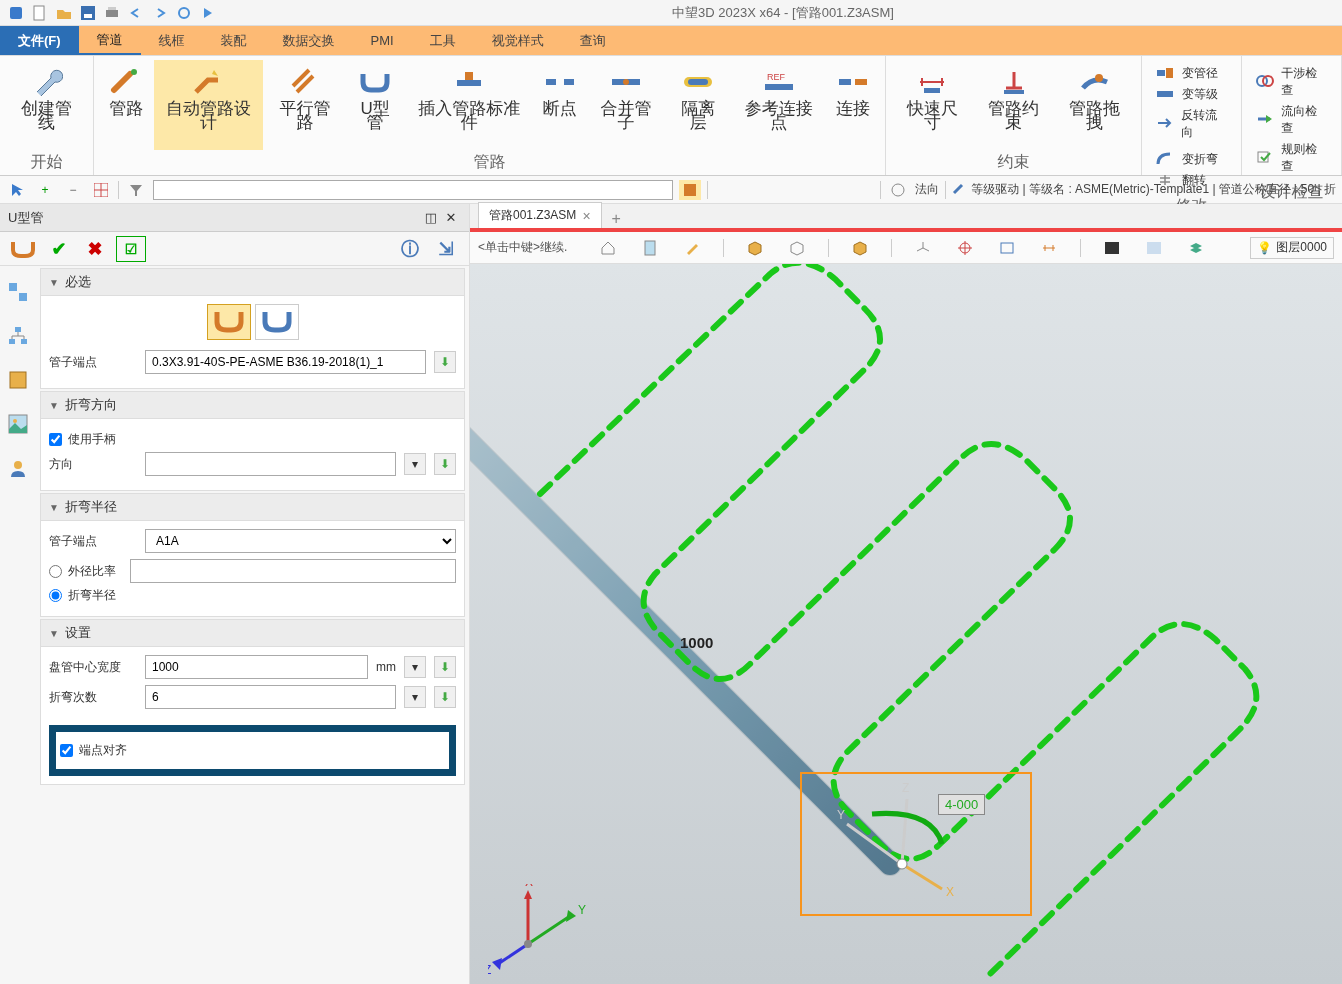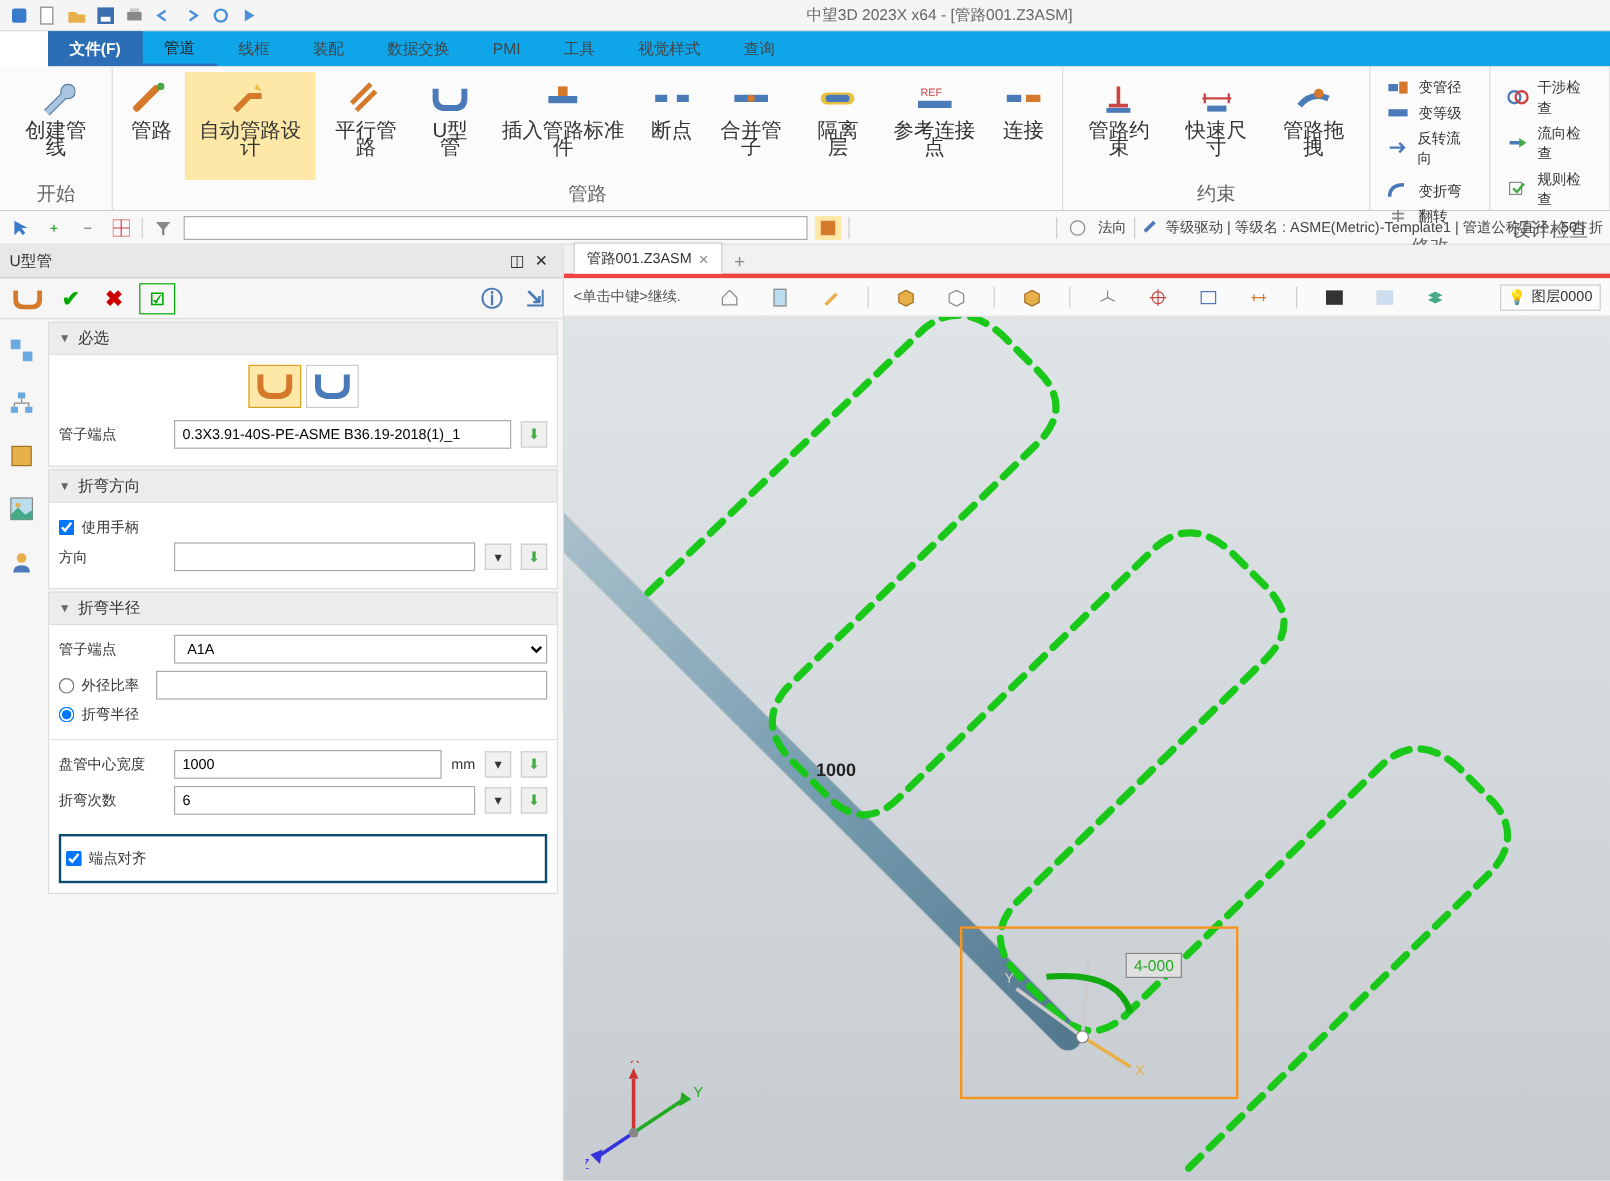--- a/index.html
+++ b/index.html
@@ -3,21 +3,21 @@
 <meta charset="utf-8">
 <style>
 * { margin: 0; padding: 0; box-sizing: border-box; font-family: "Microsoft YaHei", Arial, sans-serif; }
 body { width: 1342px; height: 984px; background: #fff; overflow: hidden; font-size: 12px; color: #333; }
 
 .title-bar { height: 26px; background: #f5f5f5; display: flex; align-items: center; border-bottom: 1px solid #ddd; }
 .title-icons { display: flex; align-items: center; gap: 4px; padding: 0 6px; }
 .title-icon { width: 20px; height: 18px; display: flex; align-items: center; justify-content: center; cursor: pointer; }
 .title-text { flex: 1; text-align: center; color: #666; font-size: 13px; }
 
-.menu-bar { height: 30px; background: #0ea5e9; display: flex; border-bottom: 1px solid #ddd; margin-left: 40px; }
+.menu-bar { height: 30px; background: #fdba74; display: flex; border-bottom: 1px solid #ddd; }
 .menu-tab { padding: 0 18px; display: flex; align-items: center; cursor: pointer; font-size: 13px; color: #444; }
 .menu-tab.file { background: #2b6eb5; color: #fff; font-weight: bold; }
 .menu-tab.active { border-bottom: 2px solid #2b6eb5; color: #222; }
 
 .ribbon { height: 120px; background: #fbfbfb; display: flex; border-bottom: 1px solid #ccc; }
 .ribbon-group { border-right: 1px solid #ddd; display: flex; flex-direction: column; padding: 4px 8px 0; }
 .ribbon-items { display: flex; flex: 1; gap: 4px; }
 .ribbon-btn { display: flex; flex-direction: column; align-items: center; justify-content: flex-start; padding: 4px 6px; cursor: pointer; min-width: 48px; }
 .ribbon-btn.highlight { background: #fde8a8; }
 .ribbon-icon { width: 36px; height: 36px; margin-bottom: 2px; display: flex; align-items: center; justify-content: center; }
@@ -58,21 +58,21 @@
 .icon-opt { width: 44px; height: 36px; border: 1px solid #ccc; display: flex; align-items: center; justify-content: center; cursor: pointer; }
 .icon-opt.selected { background: #fde8a8; border-color: #d4a020; }
 
 .form-row { display: flex; align-items: center; gap: 8px; margin-bottom: 6px; }
 .form-label { width: 88px; font-size: 12px; }
 .form-input { flex: 1; height: 24px; border: 1px solid #aaa; padding: 0 6px; font-size: 12px; background: #fff; }
 .form-select { flex: 1; height: 24px; border: 1px solid #aaa; padding: 0 6px; font-size: 12px; background: #fff; }
 .form-btn { width: 22px; height: 22px; border: 1px solid #ccc; background: #f0f0f0; cursor: pointer; display: flex; align-items: center; justify-content: center; }
 .chk-row { display: flex; align-items: center; gap: 6px; margin: 4px 0; }
 .radio-row { display: flex; align-items: center; gap: 6px; margin: 4px 0; }
-.endpoint-highlight { border: 2px solid #0c4a6e; padding: 6px 4px; margin-top: 16px; }
+.endpoint-highlight { border: 7px solid #0c4a6e; padding: 6px 4px; margin-top: 16px; }
 
 .viewport-col { flex: 1; display: flex; flex-direction: column; position: relative; }
 .tab-strip { height: 28px; background: #f1f1f1; border-bottom: 4px solid #ef4444; display: flex; align-items: flex-end; padding-left: 8px; }
 .doc-tab { height: 26px; background: #fff; border: 1px solid #ccc; border-bottom: none; padding: 0 10px; display: flex; align-items: center; gap: 6px; font-size: 12px; cursor: pointer; }
 .doc-tab .close { color: #888; cursor: pointer; font-size: 14px; }
 .tab-add { padding: 0 10px; color: #888; cursor: pointer; font-size: 16px; }
 
 .vp-toolbar { height: 32px; background: #fafafa; border-bottom: 1px solid #ddd; display: flex; align-items: center; gap: 20px; padding: 0 8px; font-size: 12px; }
 .vp-hint { color: #555; margin-right: 10px; }
 .vp-icon { width: 22px; height: 20px; cursor: pointer; display: flex; align-items: center; justify-content: center; }
@@ -260,35 +260,35 @@
         </div>
     </div>
     <div class="ribbon-label">管路</div>
   </div>
 
   <div class="ribbon-group">
     <div class="ribbon-items">
       <div class="ribbon-btn">
           <div class="ribbon-icon">
             <svg width="32" height="28">
-              <path d="M16 4 L16 20 M8 20 L24 20" stroke="#c44" stroke-width="3"></path>
-              <rect x="6" y="22" width="20" height="4" fill="#4a7ab8"></rect>
-            </svg>
-          </div>
-          <span>管路约束</span>
-        </div>
-      <div class="ribbon-btn">
-          <div class="ribbon-icon">
-            <svg width="32" height="28">
               <path d="M4 14 L28 14" stroke="#c44" stroke-width="2"></path>
               <path d="M6 10 L6 18 M26 10 L26 18" stroke="#c44" stroke-width="2"></path>
               <rect x="8" y="20" width="16" height="5" fill="#4a7ab8"></rect>
             </svg>
           </div>
           <span>快速尺寸</span>
+        </div>
+      <div class="ribbon-btn">
+          <div class="ribbon-icon">
+            <svg width="32" height="28">
+              <path d="M16 4 L16 20 M8 20 L24 20" stroke="#c44" stroke-width="3"></path>
+              <rect x="6" y="22" width="20" height="4" fill="#4a7ab8"></rect>
+            </svg>
+          </div>
+          <span>管路约束</span>
         </div>
       <div class="ribbon-btn">
           <div class="ribbon-icon">
             <svg width="32" height="28">
               <path d="M4 20 Q14 8 28 14" stroke="#4a7ab8" stroke-width="5" fill="none"></path>
               <circle cx="20" cy="10" r="4" fill="#d47a2a"></circle>
             </svg>
           </div>
           <span>管路拖拽</span>
         </div>
@@ -512,20 +512,21 @@
             <input type="radio" name="br" style="">
             <span>外径比率</span>
             <input class="form-input" style="margin-left: 8px;">
           </div>
         <div class="radio-row">
             <input type="radio" name="br" checked="" style="">
             <span>折弯半径</span>
           </div>
       </div>
 
+      <div class="section-hdr">设置</div>
       <div class="section-body">
         <div class="form-row">
           <div class="form-label">盘管中心宽度</div>
           <input class="form-input" value="1000" style="">
           <span>mm</span>
           <div class="form-btn">▾</div>
           <div class="form-btn" style="color:#4a4">⬇</div>
         </div>
         <div class="form-row">
           <div class="form-label">折弯次数</div>

